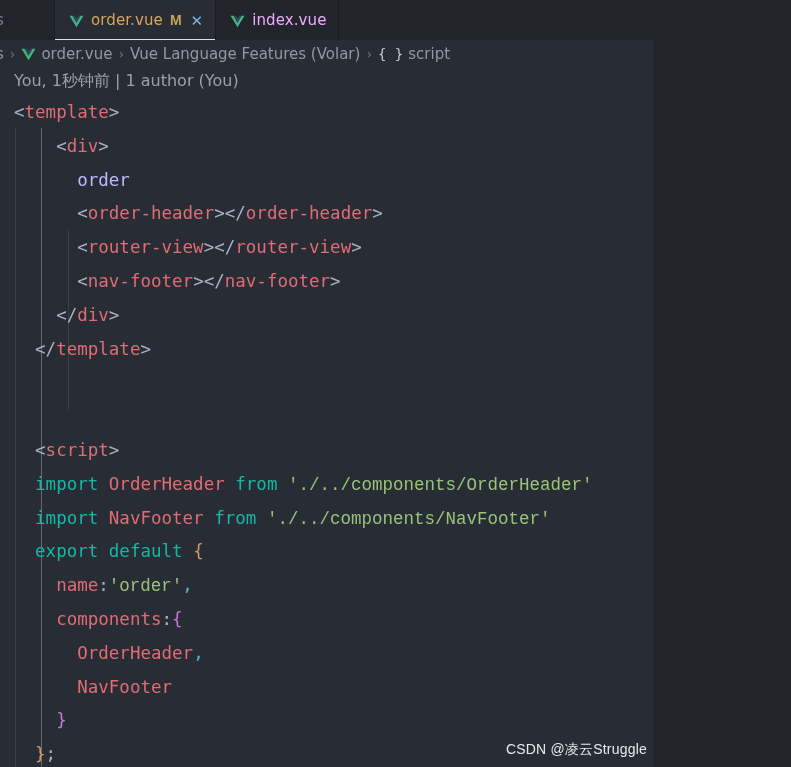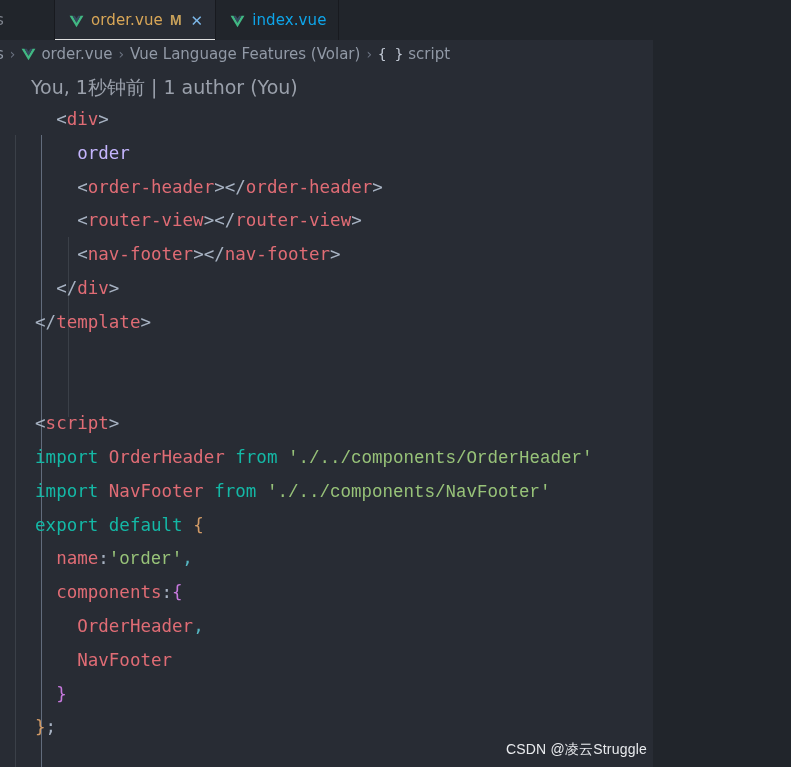--- a/index.html
+++ b/index.html
@@ -63,21 +63,21 @@
   }
   .tab.active::after {
     content: "";
     position: absolute;
     left: 0; right: 0; bottom: 0;
     height: 1px;
     background: #e0e0e0;
   }
   .tab-label { letter-spacing: 0.1px; }
   .tab.active .tab-label { color: #d8a657; }
-  .tab.inactive .tab-label { color: #0ea5e9; }
+  .tab.inactive .tab-label { color: #f0abfc; }
   .tab-dirty {
     color: #c8a15a;
     font-weight: bold;
     font-size: 14px;
     font-family: "Liberation Sans", sans-serif;
   }
   .tab-close {
     color: #7cb7e8;
     font-size: 15px;
     margin-left: 2px;
@@ -129,25 +129,24 @@
     font-size: 14px;
   }
 
   
   .blame-head {
     height: 28px;
     min-height: 28px;
     background: #282c34;
     display: flex;
     align-items: center;
-    padding-left: 31px;
-    font-size: 19px;
+    padding-left: 14px;
+    font-size: 16px;
     color: #9aa0ab;
     white-space: nowrap;
-    margin-top: 7px;
   }
 
   
   .editor {
     flex: 1;
     position: relative;
     background: #282c34;
     overflow: hidden;
     font-family: "DejaVu Sans Mono", monospace;
     font-size: 17.5px;
@@ -266,20 +265,21 @@
 
   <div class="blame-head">
     <span>You, 1秒钟前 | 1 author (You)</span>
   </div>
 
   <div class="editor">
     <div class="guide" style="left:15px; top:33px; height:650px;"></div>
     <div class="guide active" style="left:41px; top:33px; height:650px;"></div>
     <div class="guide" style="left:68px; top:135px; height:180px;"></div>
     <div class="code-lines">
+        <div class="cline"><span class="t-punct">&lt;</span><span class="t-tag">template</span><span class="t-punct">&gt;</span></div>
         <div class="cline"><span class="t-punct">    &lt;</span><span class="t-tag">div</span><span class="t-punct">&gt;</span></div>
         <div class="cline"><span class="t-text">      order</span></div>
         <div class="cline"><span class="t-punct">      &lt;</span><span class="t-tag">order-header</span><span class="t-punct">&gt;&lt;/</span><span class="t-tag">order-header</span><span class="t-punct">&gt;</span></div>
         <div class="cline"><span class="t-punct">      &lt;</span><span class="t-tag">router-view</span><span class="t-punct">&gt;&lt;/</span><span class="t-tag">router-view</span><span class="t-punct">&gt;</span></div>
         <div class="cline"><span class="t-punct">      &lt;</span><span class="t-tag">nav-footer</span><span class="t-punct">&gt;&lt;/</span><span class="t-tag">nav-footer</span><span class="t-punct">&gt;</span></div>
         <div class="cline"><span class="t-punct">    &lt;/</span><span class="t-tag">div</span><span class="t-punct">&gt;</span></div>
         <div class="cline"><span class="t-punct">  &lt;/</span><span class="t-tag">template</span><span class="t-punct">&gt;</span></div>
         <div class="cline"></div>
         <div class="cline"></div>
         <div class="cline"><span class="t-punct">  &lt;</span><span class="t-tag">script</span><span class="t-punct">&gt;</span></div>

